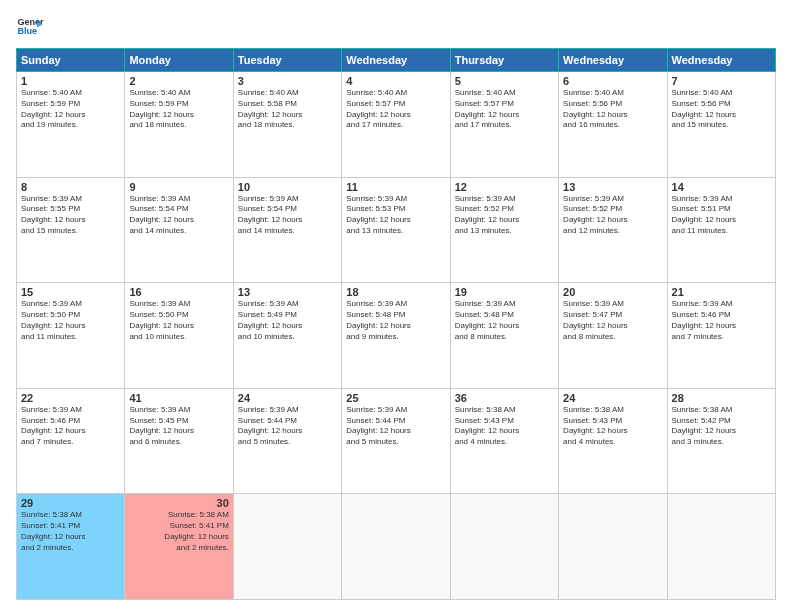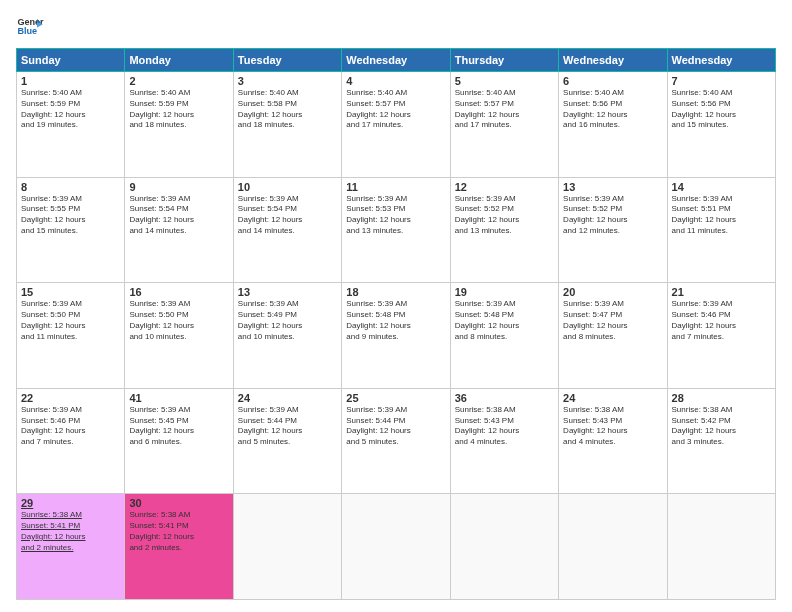--- a/index.html
+++ b/index.html
@@ -316,28 +316,28 @@
           </td>
           <td>
             <span class="day-num">28</span>
             <div class="day-info" style="white-space: pre-line;">Sunrise: 5:38 AM
 Sunset: 5:42 PM
 Daylight: 12 hours
 and 3 minutes.</div>
           </td>
         </tr>
         <tr class="last-week">
-          <td style="background: #f0abfc; text-decoration: underline;">
+          <td style="background: #7dd3fc;">
             <span class="day-num">29</span>
             <div class="day-info" style="white-space: pre-line;">Sunrise: 5:38 AM
 Sunset: 5:41 PM
 Daylight: 12 hours
 and 2 minutes.</div>
           </td>
-          <td style="background: #ec4899;">
+          <td style="background: #fca5a5; text-align: right;">
             <span class="day-num">30</span>
             <div class="day-info" style="white-space: pre-line;">Sunrise: 5:38 AM
 Sunset: 5:41 PM
 Daylight: 12 hours
 and 2 minutes.</div>
           </td>
           <td class="empty-cell"></td>
           <td class="empty-cell"></td>
           <td class="empty-cell"></td>
           <td class="empty-cell"></td>

